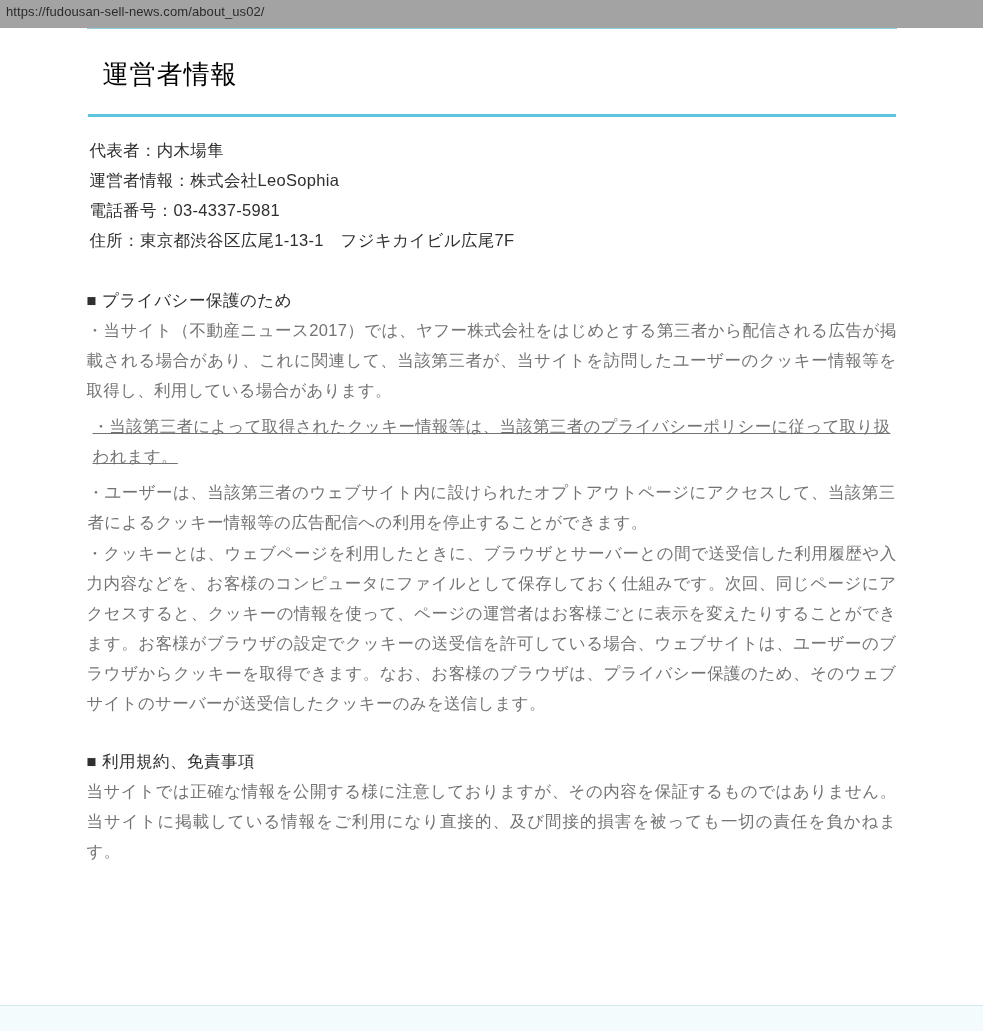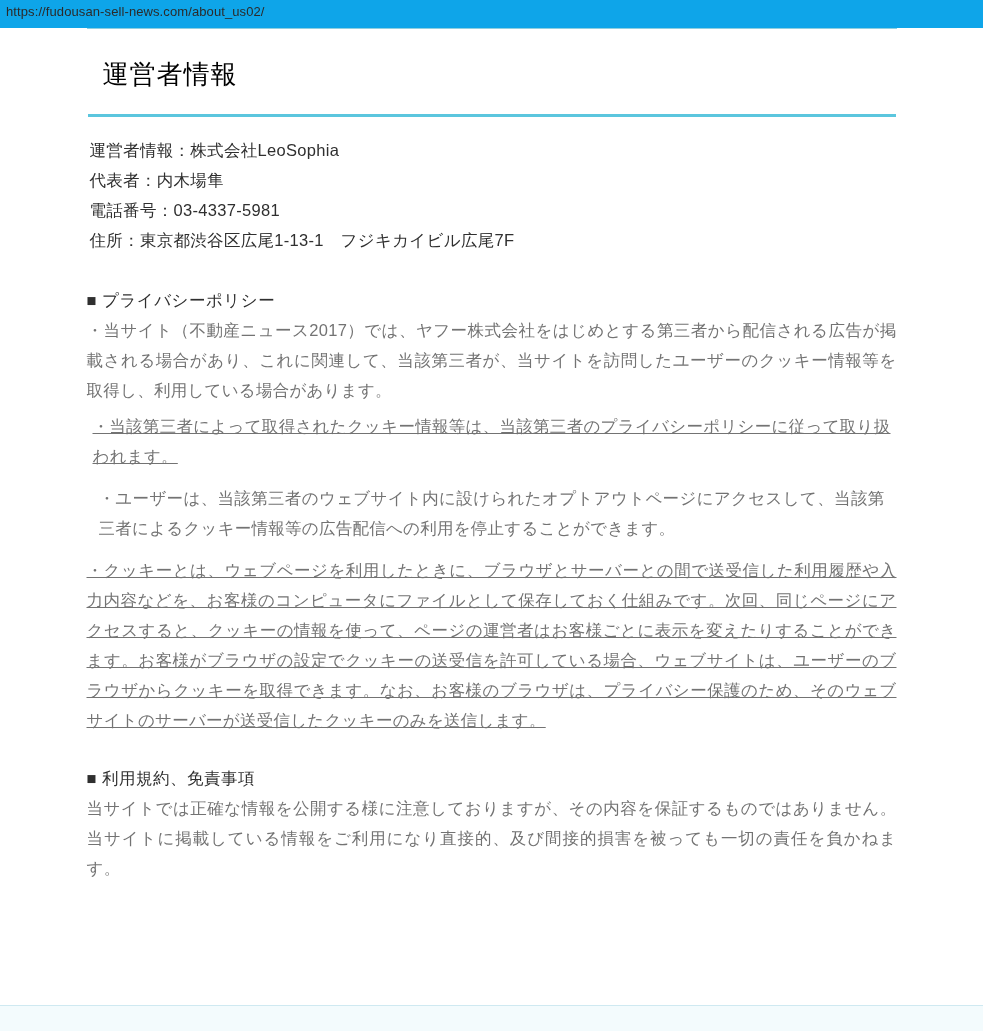--- a/index.html
+++ b/index.html
@@ -13,21 +13,21 @@
     font-family: "Liberation Sans", sans-serif;
     color: #333333;
     overflow: hidden;
     position: relative;
   }
   .url-bar {
     height: 24px;
     padding: 4px 0 0 6px;
     font-size: 13px;
     color: #2b2b2b;
-    background: #0ea5e9;
+    background: #a3a3a3;
     letter-spacing: 0.1px;
     white-space: nowrap;
     overflow: hidden;
   }
   .page {
     width: 983px;
     background: #ffffff;
     box-sizing: border-box;
   }
   .content-wrap {
@@ -104,34 +104,34 @@
 
 <div class="rule-top"></div>
 
 <div class="page">
   <div class="content-wrap">
 
     <h1 class="page-title">運営者情報</h1>
     <div class="title-underline"></div>
 
     <div class="body-block">
+      <div class="line">代表者：内木場隼</div>
       <div class="line">運営者情報：株式会社LeoSophia</div>
-      <div class="line">代表者：内木場隼</div>
       <div class="line">電話番号：03-4337-5981</div>
       <div class="line">住所：東京都渋谷区広尾1-13-1　フジキカイビル広尾7F</div>
     </div>
 
     <div class="spacer-lg"></div>
 
     <div>
-      <div class="section-head">■ プライバシーポリシー</div>
+      <div class="section-head">■ プライバシー保護のため</div>
       <p class="para" style="margin:0;">・当サイト（不動産ニュース2017）では、ヤフー株式会社をはじめとする第三者から配信される広告が掲載される場合があり、これに関連して、当該第三者が、当サイトを訪問したユーザーのクッキー情報等を取得し、利用している場合があります。</p>
       <p class="para" style="margin:6px;text-decoration:underline;">・当該第三者によって取得されたクッキー情報等は、当該第三者のプライバシーポリシーに従って取り扱われます。</p>
-      <p class="para" style="margin:12px;">・ユーザーは、当該第三者のウェブサイト内に設けられたオプトアウトページにアクセスして、当該第三者によるクッキー情報等の広告配信への利用を停止することができます。</p>
-      <p class="para" style="margin:0;text-decoration:underline;">・クッキーとは、ウェブページを利用したときに、ブラウザとサーバーとの間で送受信した利用履歴や入力内容などを、お客様のコンピュータにファイルとして保存しておく仕組みです。次回、同じページにアクセスすると、クッキーの情報を使って、ページの運営者はお客様ごとに表示を変えたりすることができます。お客様がブラウザの設定でクッキーの送受信を許可している場合、ウェブサイトは、ユーザーのブラウザからクッキーを取得できます。なお、お客様のブラウザは、プライバシー保護のため、そのウェブサイトのサーバーが送受信したクッキーのみを送信します。</p>
+      <p class="para" style="margin:1px;">・ユーザーは、当該第三者のウェブサイト内に設けられたオプトアウトページにアクセスして、当該第三者によるクッキー情報等の広告配信への利用を停止することができます。</p>
+      <p class="para" style="margin:0;">・クッキーとは、ウェブページを利用したときに、ブラウザとサーバーとの間で送受信した利用履歴や入力内容などを、お客様のコンピュータにファイルとして保存しておく仕組みです。次回、同じページにアクセスすると、クッキーの情報を使って、ページの運営者はお客様ごとに表示を変えたりすることができます。お客様がブラウザの設定でクッキーの送受信を許可している場合、ウェブサイトは、ユーザーのブラウザからクッキーを取得できます。なお、お客様のブラウザは、プライバシー保護のため、そのウェブサイトのサーバーが送受信したクッキーのみを送信します。</p>
     </div>
 
     <div class="spacer-md"></div>
 
     <div>
       <div class="section-head">■ 利用規約、免責事項</div>
       <p class="para" style="margin:0;">当サイトでは正確な情報を公開する様に注意しておりますが、その内容を保証するものではありません。当サイトに掲載している情報をご利用になり直接的、及び間接的損害を被っても一切の責任を負かねます。</p>
 
     </div>
 

